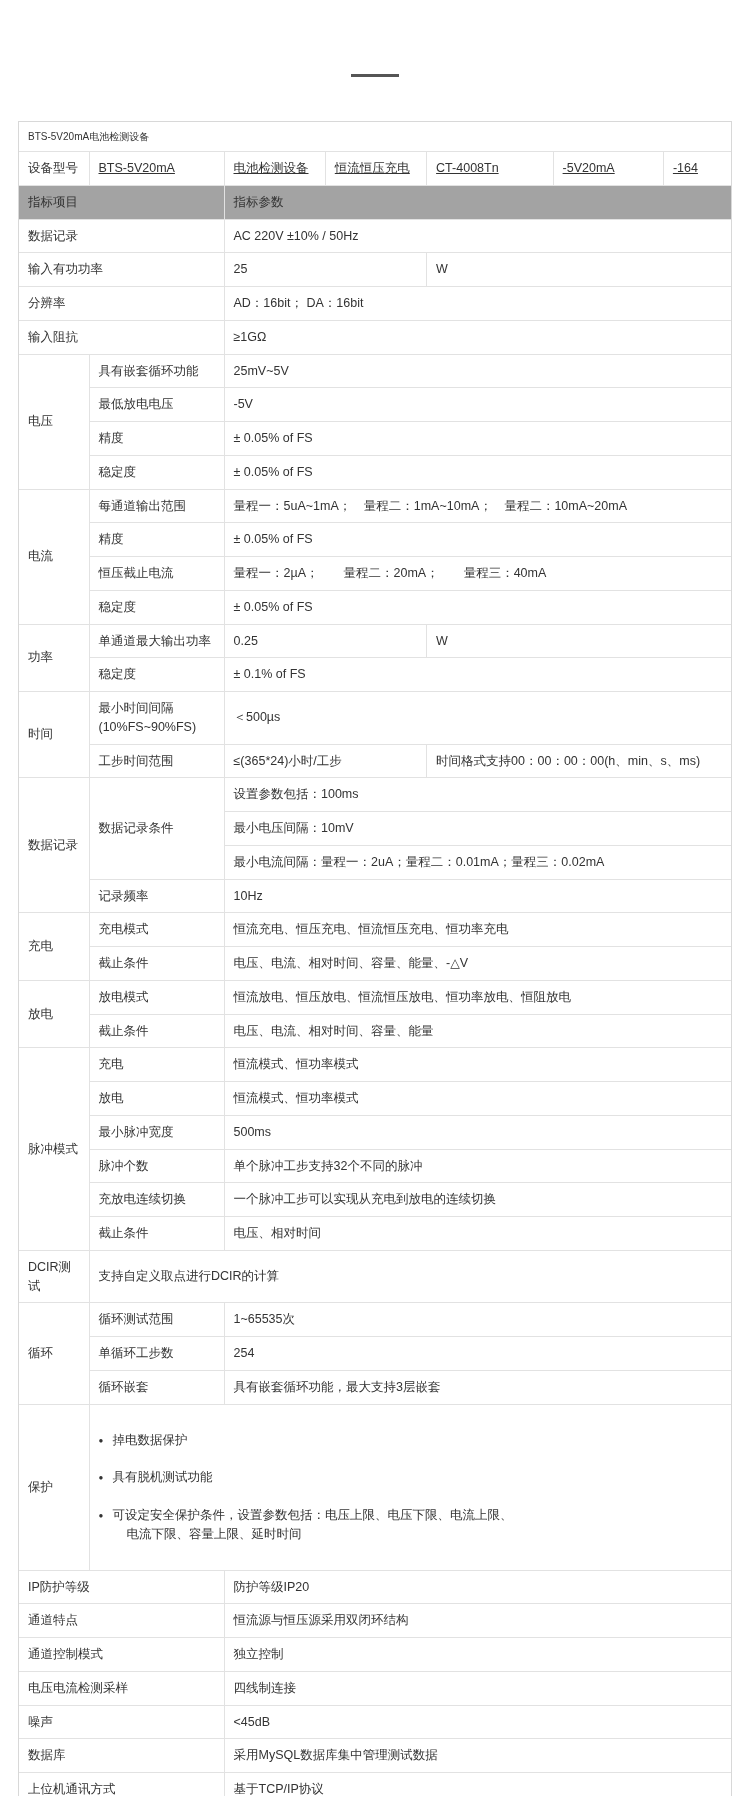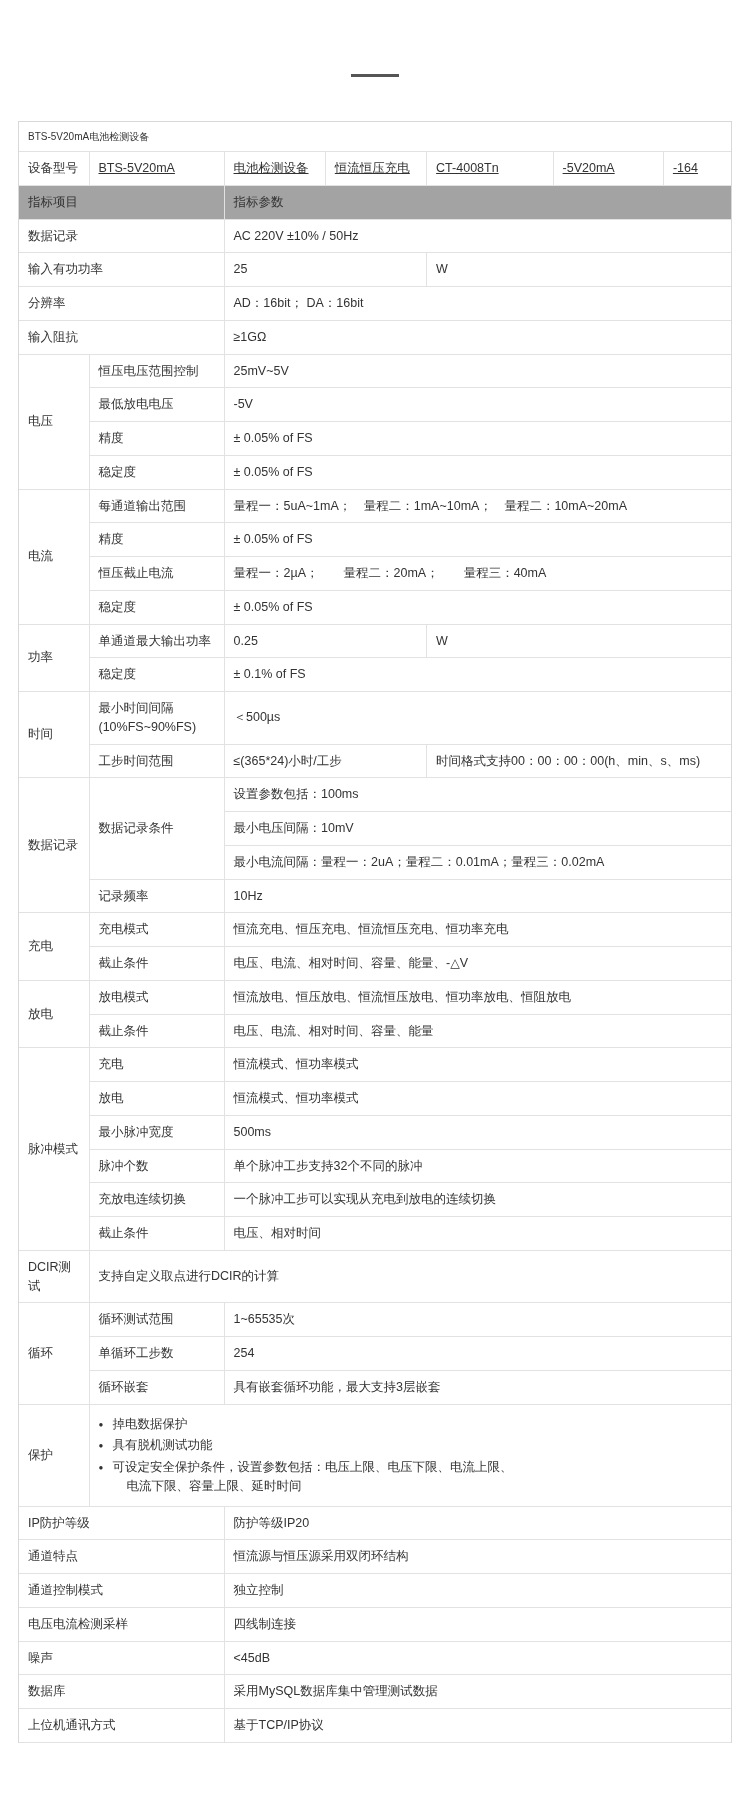--- a/index.html
+++ b/index.html
@@ -72,21 +72,21 @@
   }
   .model-cell { white-space: nowrap; text-decoration: underline; }
   .bullet-list {
     margin: 0;
     padding: 0;
     list-style: none;
   }
   .bullet-list li {
     position: relative;
     padding-left: 14px;
-    margin: 3px 0;
+    margin: 19px 0;
   }
   .bullet-list li::before {
     content: "\25CF";
     position: absolute;
     left: 0;
     top: 0;
     font-size: 8px;
     line-height: 19px;
     color: #333333;
   }
@@ -137,21 +137,21 @@
           <td class="lbl" colspan="2">分辨率</td>
           <td colspan="5">AD：16bit； DA：16bit</td>
         </tr>
         <tr>
           <td class="lbl" colspan="2">输入阻抗</td>
           <td colspan="5">≥1GΩ</td>
         </tr>
 
         <tr>
           <td class="lbl" rowspan="4">电压</td>
-          <td class="sub">恒压电压范围控制</td>
+          <td class="sub">具有嵌套循环功能</td>
           <td colspan="5">25mV~5V</td>
         </tr>
         <tr>
           <td class="sub">最低放电电压</td>
           <td colspan="5">-5V</td>
         </tr>
         <tr>
           <td class="sub">精度</td>
           <td colspan="5">± 0.05% of FS</td>
         </tr>

